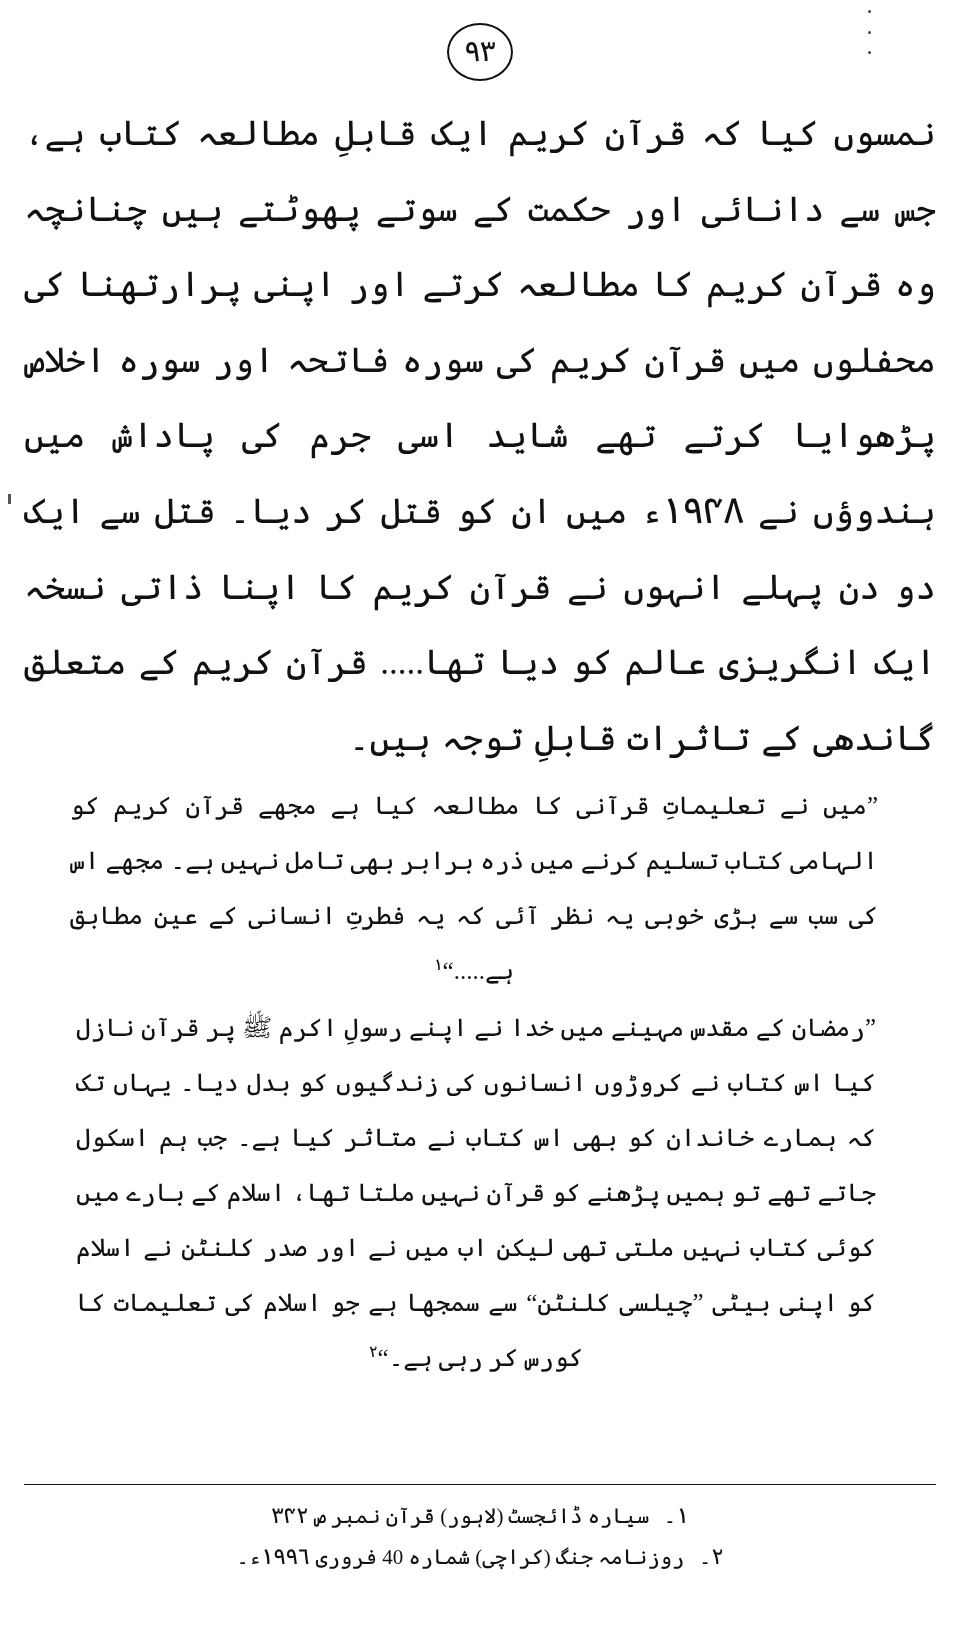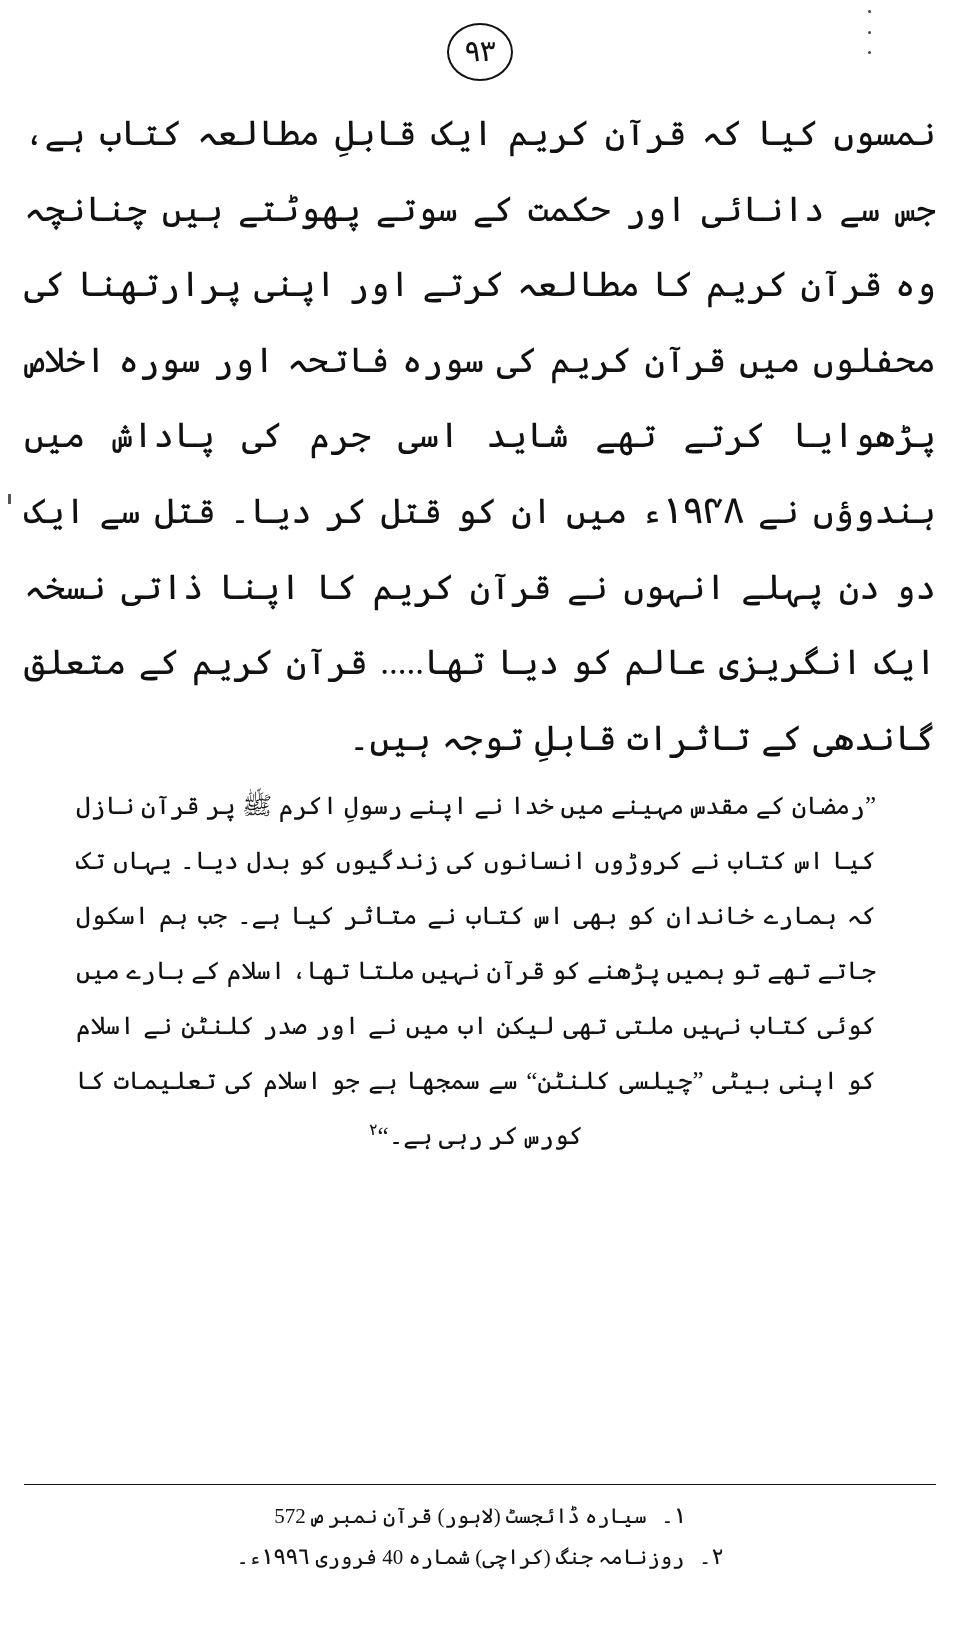--- a/index.html
+++ b/index.html
@@ -162,35 +162,38 @@
   <div class="side-dot"></div>
 
   <div class="page-number-wrap">
     <div class="page-number">۹۳</div>
   </div>
 
   <div class="content">
 
     <p class="para body">نمسوں کیا کہ قرآن کریم ایک قابلِ مطالعہ کتاب ہے، جس سے دانائی اور حکمت کے سوتے پھوٹتے ہیں چنانچہ وہ قرآن کریم کا مطالعہ کرتے اور اپنی پرارتھنا کی محفلوں میں قرآن کریم کی سورہ فاتحہ اور سورہ اخلاص پڑھوایا کرتے تھے شاید اسی جرم کی پاداش میں ہندوؤں نے ۱۹۴۸ء میں ان کو قتل کر دیا۔ قتل سے ایک دو دن پہلے انہوں نے قرآن کریم کا اپنا ذاتی نسخہ ایک انگریزی عالم کو دیا تھا..... قرآن کریم کے متعلق گاندھی کے تاثرات قابلِ توجہ ہیں۔</p>
 
+    <p class="quote q1">
+      <span>”میں نے تعلیماتِ قرآنی کا مطالعہ کیا ہے مجھے قرآن کریم کو الہامی کتاب تسلیم کرنے میں ذرہ برابر بھی تامل نہیں ہے۔ مجھے اس کی سب سے بڑی خوبی یہ نظر آئی کہ یہ فطرتِ انسانی کے عین مطابق ہے.....“</span><span class="sup">۱</span>
+    </p>
 
 
     <p class="quote q2">
       <span>”رمضان کے مقدس مہینے میں خدا نے اپنے رسولِ اکرم ﷺ پر قرآن نازل کیا اس کتاب نے کروڑوں انسانوں کی زندگیوں کو بدل دیا۔ یہاں تک کہ ہمارے خاندان کو بھی اس کتاب نے متاثر کیا ہے۔ جب ہم اسکول جاتے تھے تو ہمیں پڑھنے کو قرآن نہیں ملتا تھا، اسلام کے بارے میں کوئی کتاب نہیں ملتی تھی لیکن اب میں نے اور صدر کلنٹن نے اسلام کو اپنی بیٹی ”چیلسی کلنٹن“ سے سمجھا ہے جو اسلام کی تعلیمات کا کورس کر رہی ہے۔“</span><span class="sup">۲</span>
     </p>
 
 
   </div>
 
   <div class="footnote-rule"></div>
 
   <div class="footnotes">
     <p class="footnote">
       <span class="fn-num">۱۔</span>
-      <span>سیارہ ڈائجسٹ (لاہور) قرآن نمبر ص 572</span>
+      <span>سیارہ ڈائجسٹ (لاہور) قرآن نمبر ص ۳۴۲</span>
     </p>
     <p class="footnote">
       <span class="fn-num">۲۔</span>
       <span>روزنامہ جنگ (کراچی) شمارہ 40 فروری ۱۹۹۶ء۔</span>
     </p>
   </div>
 
 </div>
 
 </body></html>

